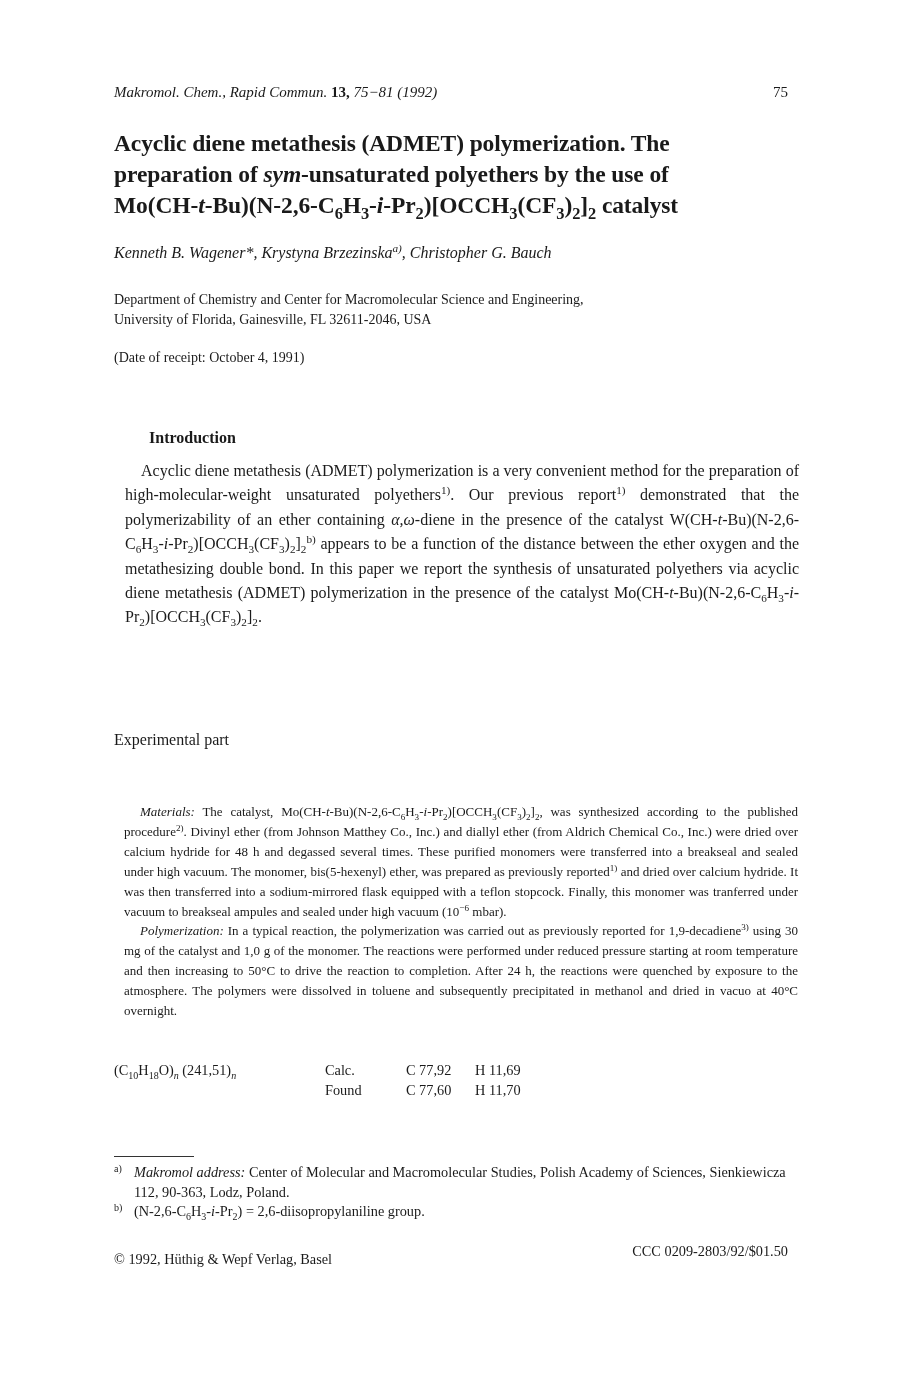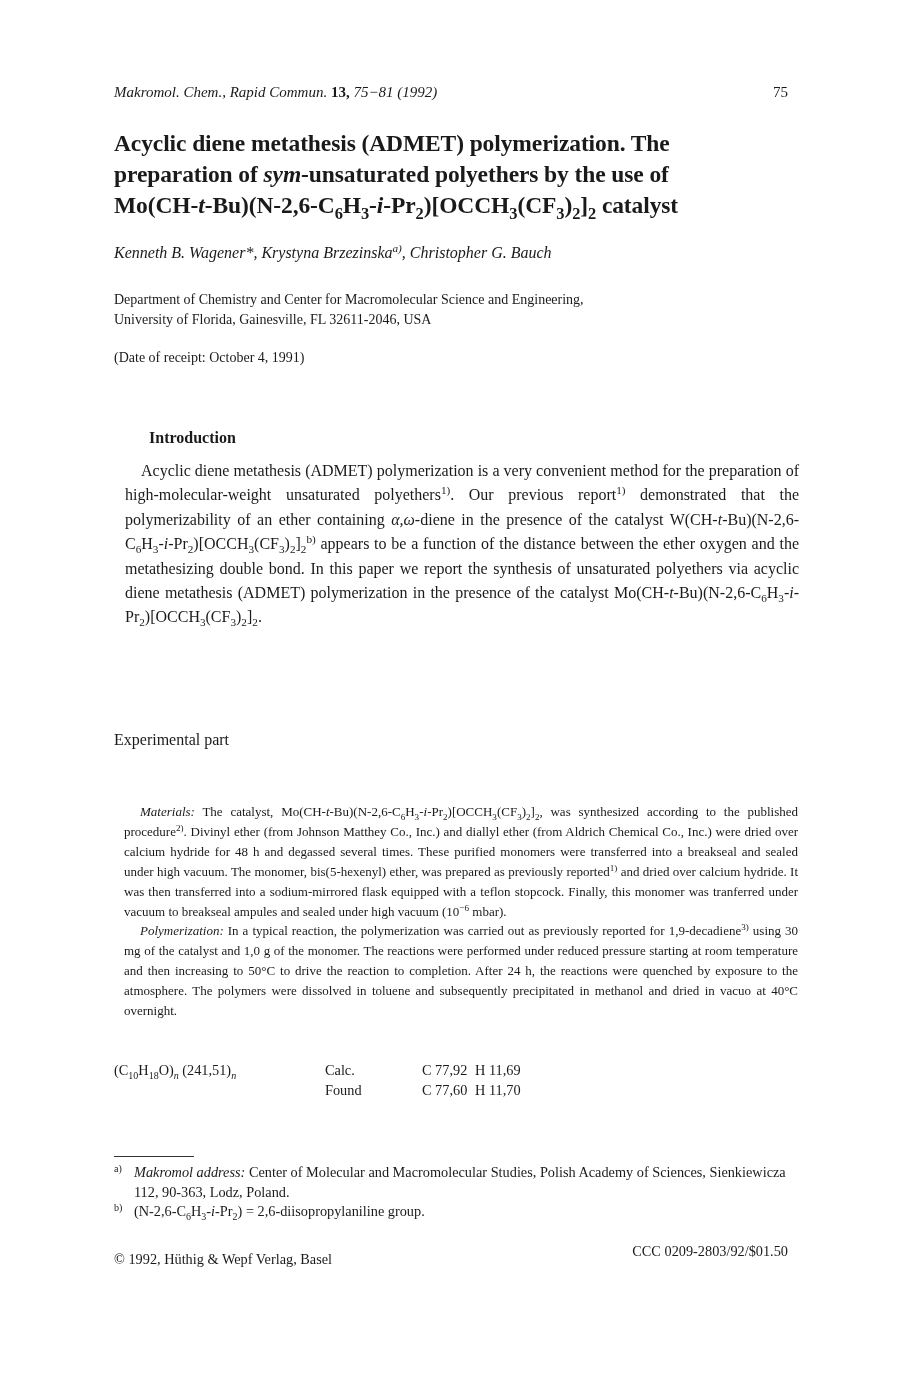--- a/index.html
+++ b/index.html
@@ -18,21 +18,21 @@
     .intro { top: 459px; left: 114px; width: 674px; font-size: 16px; line-height: 24.4px; text-align: justify; margin-left: 11px; }
     .intro p { margin: 0; text-indent: 16px; }
     .h-exp { top: 731px; left: 114px; font-size: 16px; font-weight: normal; }
     .exp { top: 762px; left: 124px; width: 674px; font-size: 13px; line-height: 19.9px; text-align: justify; margin-top: 40px; }
     .exp p { margin: 0; text-indent: 16px; }
     .exp i { font-style: italic; }
     sub, sup { font-size: 70%; line-height: 0; }
     .anal { top: 1060px; left: 114px; font-size: 14.3px; line-height: 20px; }
     .anal .f { position: absolute; left: 0; top: 0; white-space: nowrap; }
     .anal .c1 { position: absolute; left: 211px; white-space: nowrap; }
-    .anal .c2 { position: absolute; left: 308px; white-space: nowrap; }
+    .anal .c2 { position: absolute; left: 292px; white-space: nowrap; }
     .anal .c3 { position: absolute; left: 361px; white-space: nowrap; }
     .fnrule { top: 1156px; left: 114px; width: 80px; height: 0; border-top: 1px solid #333; }
     .fn { top: 1163px; left: 114px; width: 674px; font-size: 14.3px; line-height: 19.5px; }
     .fn .item { position: relative; padding-left: 20px; }
     .fn .mk { position: absolute; left: 0; top: -4px; font-size: 10px; }
     .footer-l { top: 1243px; left: 114px; font-size: 14.3px; margin-top: 8px; }
     .footer-r { top: 1243px; right: 113px; font-size: 14.3px; }
   </style>
 </head>
 <body>

